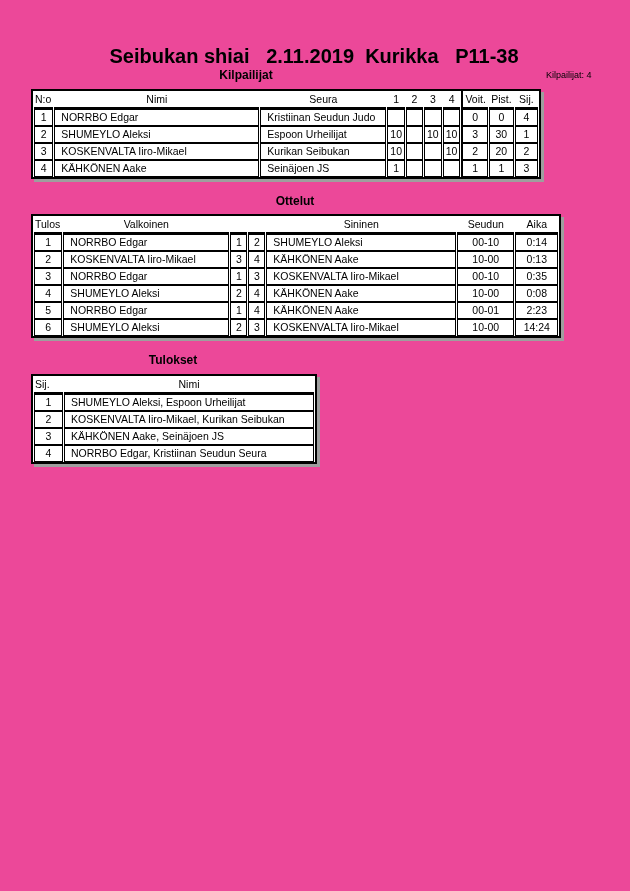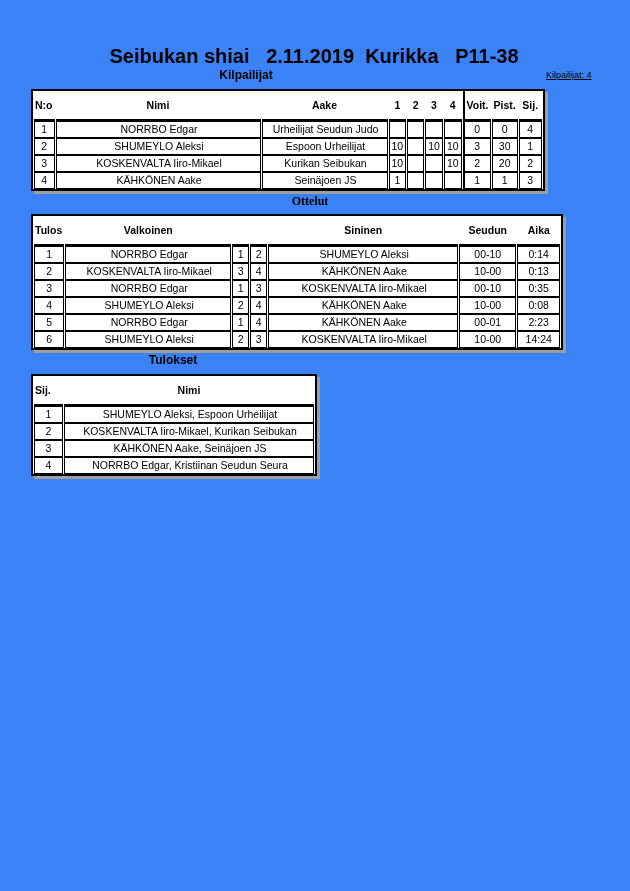--- a/index.html
+++ b/index.html
@@ -1,52 +1,52 @@
 <!DOCTYPE html>
 <html><head>
 <meta charset="utf-8">
 <style>
   html,body { margin:0; padding:0; background:#ffffff; }
   body {
     width:630px; height:891px; position:relative; overflow:hidden;
     font-family:"Liberation Sans", sans-serif; color:#000;
   }
-  .page { position:absolute; inset:0; background:#3b82f6; }
+  .page { position:absolute; inset:0; background:#ec4899; }
 
   .title {
     position:absolute; top:45px; left:314px; transform:translateX(-50%);
     font-size:20px; font-weight:bold; white-space:pre;
   }
   .sec-label {
     position:absolute; transform:translateX(-50%);
     font-size:12px; font-weight:bold; white-space:nowrap;
   }
   .count-label {
-    position:absolute; top:70px; left:546px; font-size:9px; white-space:nowrap;text-decoration:underline;
+    position:absolute; top:70px; left:546px; font-size:9px; white-space:nowrap;
   }
 
   .twrap {
     position:absolute; background:#fff;
     border:2px solid #000;
     box-shadow:3px 3px 0 #9e9e9e;
   }
   table {
     border-collapse:separate; border-spacing:1px 0;
     table-layout:fixed; background:#fff;
   }
   th, td {
     box-sizing:border-box; font-size:10.5px; line-height:1;
     padding:0 2px; white-space:nowrap; overflow:visible;
     vertical-align:middle; height:17px;
   }
-  th { border:0; border-bottom:2px solid #000; font-weight:bold; text-align:center; height:30px; }
+  th { border:0; border-bottom:2px solid #000; font-weight:normal; text-align:center; height:18px; }
   td { border:1px solid #000; }
   th.hl { text-align:left; padding-left:1px; }
   td.c { text-align:center; }
-  td.l { text-align:center; padding-left:6px; padding-right:4px; }
+  td.l { text-align:left; padding-left:6px; padding-right:4px; }
   .thickL { border-left:2px solid #000 !important;margin-left:20px; }
 </style>
 </head>
 <body style="background: rgb(255, 255, 255); color: rgb(0, 0, 0);">
 
 <div class="page">
 
   <div class="title">Seibukan shiai   2.11.2019  Kurikka   P11-38</div>
 
   <div class="sec-label" style="top:68px; left:246px;">Kilpailijat</div>
@@ -64,35 +64,35 @@
           <col style="width:17px">
           <col style="width:17px">
         <col style="width:25px">
           <col style="width:25px">
           <col style="width:23px">
       </colgroup>
       <thead>
         <tr>
           <th class="hl">N:o</th>
           <th>Nimi</th>
-          <th>Aake</th>
+          <th>Seura</th>
           <th>1</th>
           <th>2</th>
           <th>3</th>
           <th>4</th>
           <th class="thickL">Voit.</th>
           <th>Pist.</th>
           <th>Sij.</th>
         </tr>
       </thead>
       <tbody>
           <tr>
             <td class="c">1</td>
             <td class="l">NORRBO Edgar</td>
-            <td class="l">Urheilijat Seudun Judo</td>
+            <td class="l">Kristiinan Seudun Judo</td>
             <td class="c"></td>
             <td class="c"></td>
             <td class="c"></td>
             <td class="c"></td>
             <td class="c thickL">0</td>
             <td class="c">0</td>
             <td class="c">4</td>
           </tr>
           <tr>
             <td class="c">2</td>
@@ -127,21 +127,21 @@
             <td class="c"></td>
             <td class="c"></td>
             <td class="c thickL">1</td>
             <td class="c">1</td>
             <td class="c">3</td>
           </tr>
         </tbody>
     </table>
   </div>
 
-  <div class="sec-label" style="top:194px; left:310px;font-family:Liberation Serif, serif;">Ottelut</div>
+  <div class="sec-label" style="top:194px; left:295px;">Ottelut</div>
 
   <div class="twrap" style="top: 214px; left: 31px; border-color: rgb(0, 0, 0); box-shadow: rgb(158, 158, 158) 3px 3px 0px;">
     <table>
       <colgroup>
         <col style="width:24px">
           <col style="width:166px">
         <col style="width:17px">
           <col style="width:17px">
         <col style="width:190px">
           <col style="width:57px">

